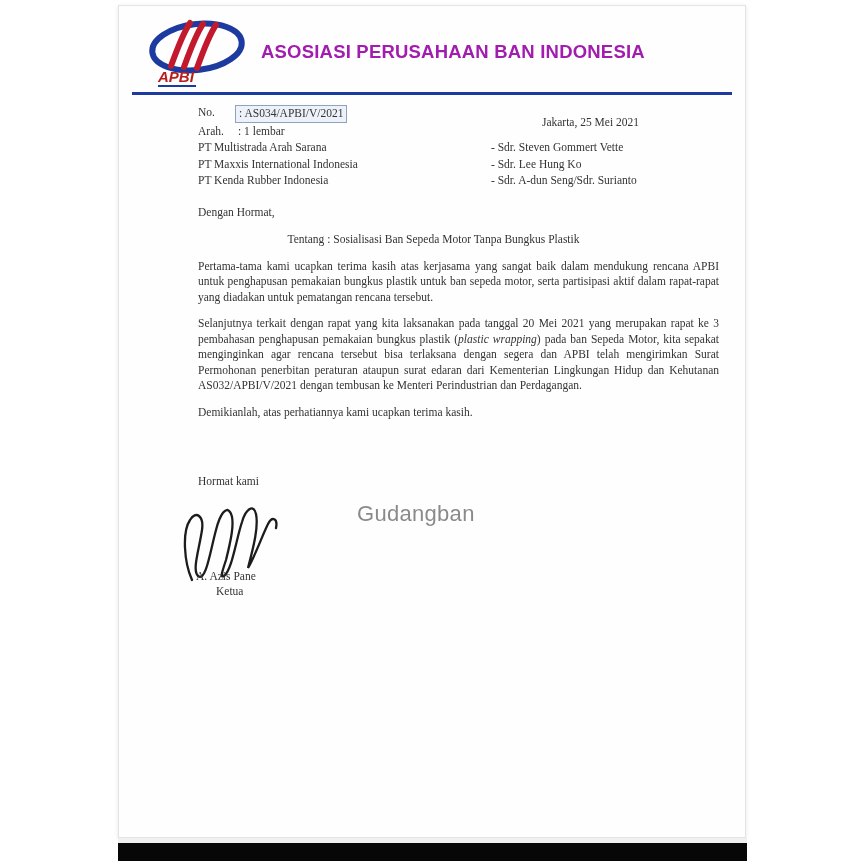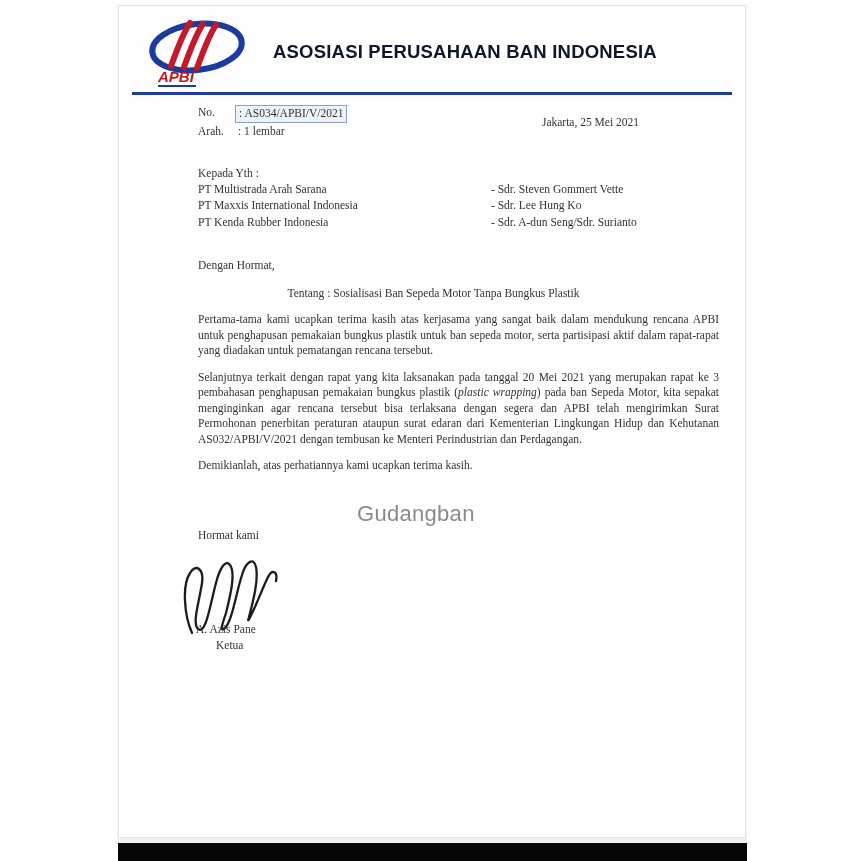--- a/index.html
+++ b/index.html
@@ -13,40 +13,40 @@
   }
 
   .letterhead { display: flex; align-items: center; padding: 8px 18px 0 24px; }
   .logo { position: relative; width: 104px; height: 74px; flex: none; }
   .logo-apbi {
     position: absolute; left: 15px; bottom: 1px;
     font-family: "Liberation Sans", sans-serif; font-style: italic; font-weight: bold;
     font-size: 15px; color: #b91c1c; border-bottom: 2px solid #1d3aa0; padding-right: 2px;
   }
   .org-name {
-    margin-left: 26px; margin-top: 2px;
+    margin-left: 14px; margin-top: 2px;
     font-family: "Liberation Sans", sans-serif; font-weight: bold;
-    font-size: 18.5px; color: #0f172a; letter-spacing: 0.2px;
+    font-size: 18.5px; color: #a21caf; letter-spacing: 0.2px;
   }
   .rule { height: 3px; background: #1d3aa0; margin: 4px 13px 0 13px; }
 
   .content { position: relative; padding: 10px 26px 0 79px; font-size: 11.5px; color: #333333; line-height: 1.35; }
 
   .meta { display: flex; align-items: center; }
   .mrow { display: flex; margin-bottom: 1px; }
   .mlabel { width: 40px; flex: none; }
   .boxed { border: 1px solid #8fa3bd; background: rgba(173,196,230,0.22); padding: 0 3px; margin-left: -3px; }
   .date { margin-left: auto; margin-right: 80px; white-space: nowrap; }
 
   .salutation { margin-top: 26px; }
   .recipients { }
   .r-row { display: flex; margin-bottom: 1px; }
   .r-company { width: 293px; flex: none; }
 
-  .greeting { margin-top: 28px; }
+  .greeting { margin-top: 16px; }
   .subject { text-align: center; margin-top: 12px; padding-right: 50px; }
   .para { text-align: justify; margin-top: 11px; }
 
   .closing { margin-top: 54px; }
   .sig { display: block; margin-left: -16px; margin-top: 2px; }
   .signer-name { margin-top: -18px; margin-left: -2px; }
   .signer-title { margin-left: 18px; }
 
   .watermark {
     position: absolute; left: 238px; top: 495px;
@@ -87,21 +87,20 @@
             <span class="boxed">: AS034/APBI/V/2021</span>
           </div>
           <div class="mrow">
             <span class="mlabel">Arah.</span>
             <span>: 1 lembar</span>
           </div>
         </div>
         <div class="date">Jakarta, 25 Mei 2021</div>
       </div>
 
-      <div class="salutation">Kepada Yth  :</div>
 
       <div class="recipients">
         <div class="r-row">
           <span class="r-company">PT Multistrada Arah Sarana</span>
           <span>- Sdr. Steven Gommert Vette</span>
         </div>
         <div class="r-row">
           <span class="r-company">PT Maxxis International Indonesia</span>
           <span>- Sdr. Lee Hung Ko</span>
         </div>

